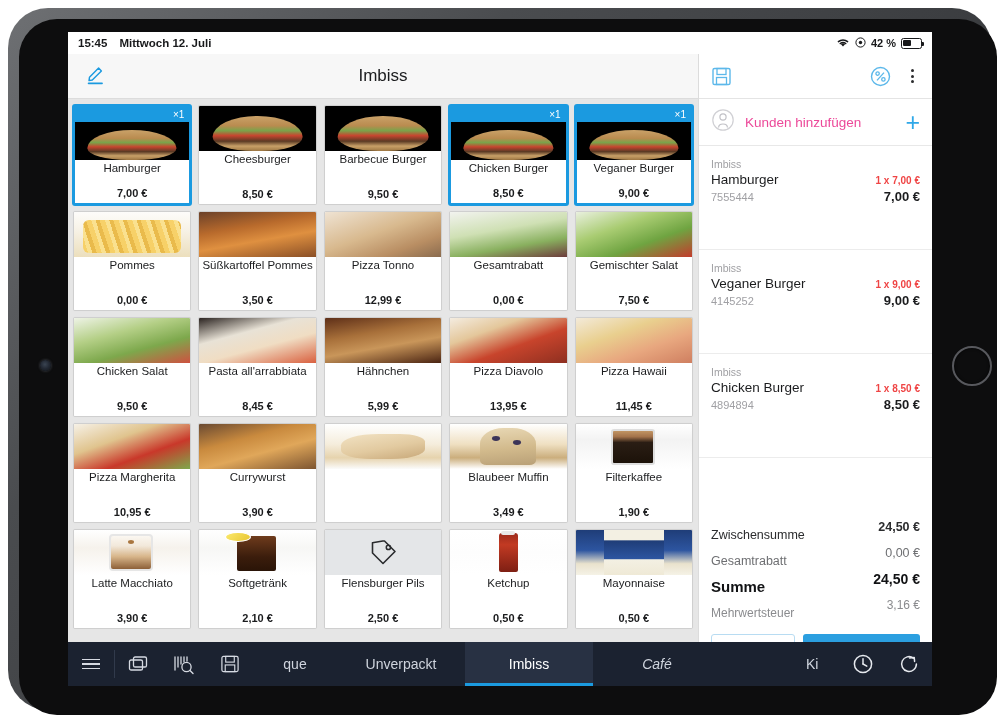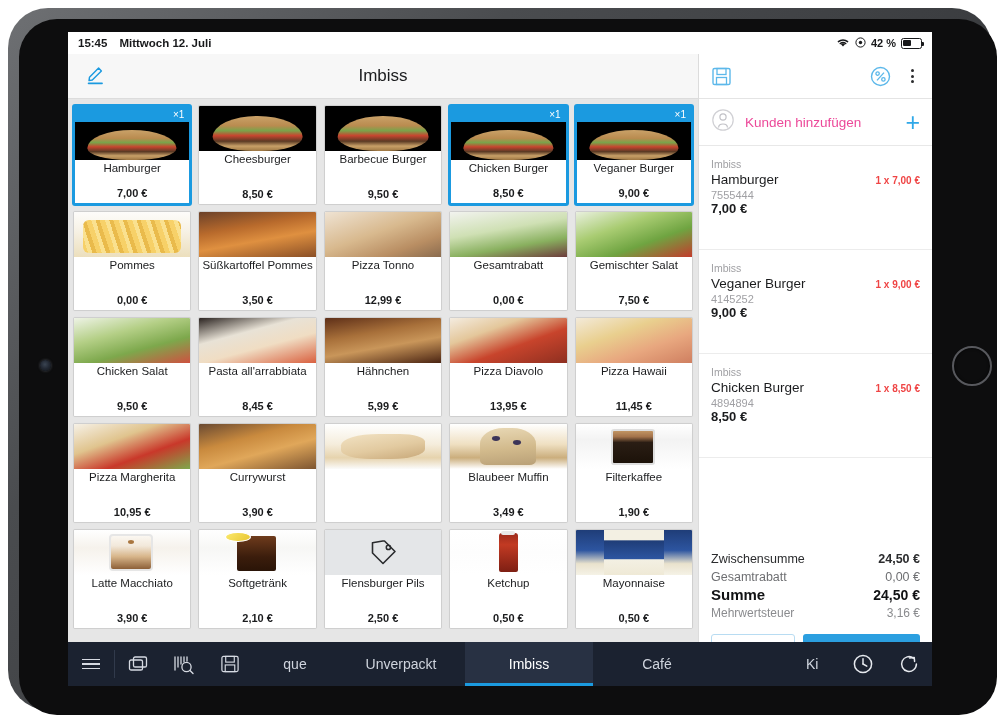--- a/index.html
+++ b/index.html
@@ -132,27 +132,27 @@
   }
   #customer-label { flex: 1; font-size: 13.5px; color: #ec4899; }
   #customer-plus { font-size: 25px; color: #2fa8e8; line-height: 20px; font-weight: 300; }
 
   #cart-items { flex: 1; overflow: hidden; }
   .cart-item { padding: 12px 12px 0 12px; height: 104px; border-bottom: 1px solid #ececec; position: relative; cursor: pointer; }
   .ci-cat { font-size: 10.5px; color: #a0a0a4; margin-bottom: 2px; }
   .ci-row { display: flex; justify-content: space-between; align-items: baseline; }
   .ci-name { font-size: 13.5px; color: #1b1c1e; }
   .ci-qty { font-size: 10px; color: #ef4444; font-weight: bold; white-space: nowrap; }
-  .ci-row2 { display: flex; justify-content: space-between; align-items: flex-start; margin-top: 2px; flex-direction: column; }
+  .ci-row2 { display: flex; justify-content: space-between; align-items: center; margin-top: 2px; }
   .ci-num { font-size: 11px; color: #a0a0a4; }
   .ci-total { font-size: 13px; color: #1b1c1e; font-weight: bold; }
 
   #totals { padding: 8px 12px 6px 12px; flex-shrink: 0; }
   .tot-row { display: flex; justify-content: space-between; line-height: 18px; }
-  .tot-label { font-size: 12.5px; color: #4d4e50; }
+  .tot-label { font-size: 12.5px; color: #4d4e50; margin-top: 8px; }
   .tot-val { font-size: 12.5px; color: #4d4e50; }
   .tot-row.sub .tot-label { color: #2b2c2e; }
   .tot-row.sub .tot-val { color: #2b2c2e; font-weight: bold; }
   .tot-row.sum .tot-label { font-size: 15px; font-weight: bold; color: #111214; }
   .tot-row.sum .tot-val { font-size: 14px; font-weight: bold; color: #111214; }
   .tot-row.vat .tot-label, .tot-row.vat .tot-val { color: #8a8b8e; font-size: 12px; }
   .tot-row.disc .tot-label, .tot-row.disc .tot-val { color: #6e6f72; font-size: 12.5px; }
 
   #action-row { display: flex; gap: 8px; padding: 6px 12px 12px 12px; flex-shrink: 0; }
   #btn-togo {
@@ -180,21 +180,21 @@
     color: #cfd4dd; font-size: 14px; cursor: pointer; position: relative;
     padding: 0 10px; white-space: nowrap; overflow: hidden;
   }
   .tab.active { background: #283143; color: #ffffff; }
   .tab.active::after {
     content: ""; position: absolute; left: 0; right: 0; bottom: 0; height: 3px; background: #1b9ae0;
   }
   #tab-que { width: 84px; }
   #tab-unverpackt { width: 128px; }
   #tab-imbiss { width: 128px; }
-  #tab-cafe { width: 128px; }
+  #tab-cafe { width: 128px; font-style: italic; }
   #tab-ki { width: 42px; justify-content: flex-start; padding-left: 8px; }
   .tb-right { margin-left: auto; display: flex; }
   #menu-bars { display: flex; flex-direction: column; gap: 3px; }
   #menu-bars i { display: block; width: 18px; height: 1.6px; background: #d6dae2; }
 </style>
 </head>
 <body>
 
 <div id="tablet-frame">
   <div id="tablet-bezel"></div>

